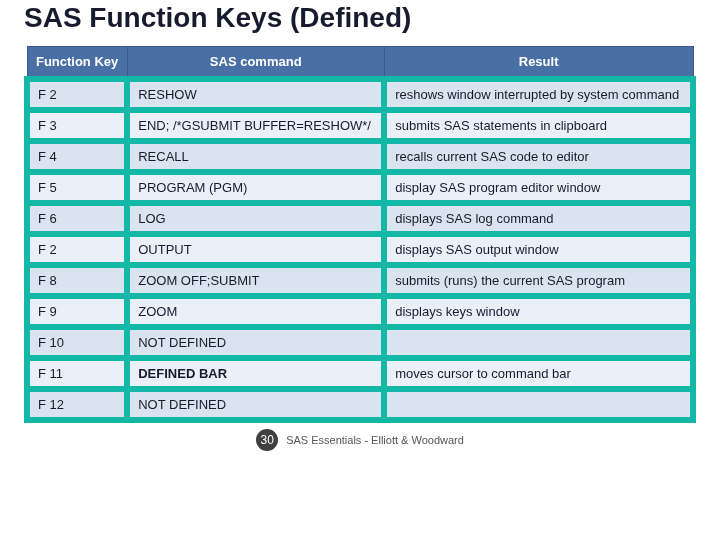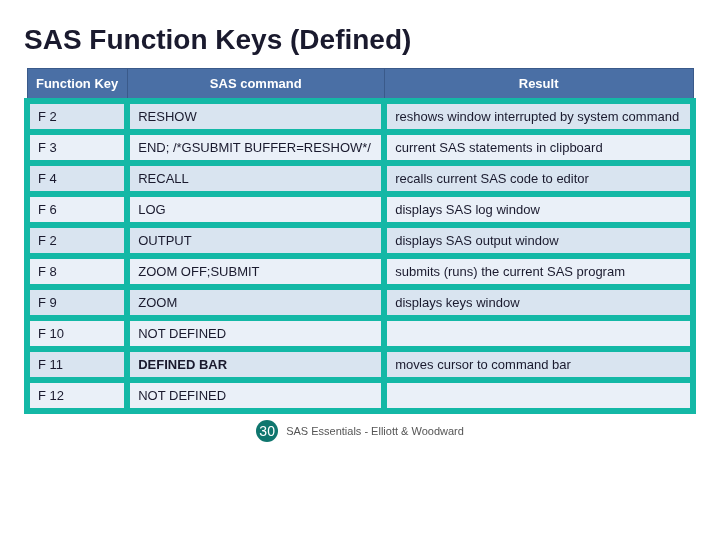--- a/index.html
+++ b/index.html
@@ -7,21 +7,21 @@
       font-family: Arial, sans-serif;
       background: #fff;
       width: 720px;
       height: 540px;
       overflow: hidden;
     }
     .page {
       width: 720px;
       height: 540px;
       background: #fff;
-      padding: 24px 24px 10px 24px;
+      padding: 2px 24px 10px 24px;
     }
     .title {
       font-size: 28px;
       font-weight: bold;
       color: #1a1a2e;
       margin-bottom: 12px;
     }
     table {
       width: 100%;
       border-collapse: collapse;
@@ -51,29 +51,29 @@
     }
     .footer {
       display: flex;
       justify-content: center;
       align-items: center;
       margin-top: 6px;
       font-size: 11px;
       color: #555;
     }
     .page-num {
-      background: #0f766e;
+      background: #404040;
       color: #fff;
       border-radius: 50%;
       width: 22px;
       height: 22px;
       display: inline-flex;
       align-items: center;
       justify-content: center;
-      font-size: 14px;
+      font-size: 12px;
       margin-right: 8px;
     }
   </style>
 </head>
 <body>
 
 <div class="page">
   <div class="title">SAS Function Keys (Defined)</div>
   <table>
     <thead>
@@ -85,31 +85,36 @@
     </thead>
     <tbody id="table-body">
     <tr>
           <td>F 2</td>
           <td>RESHOW</td>
           <td>reshows window interrupted by system command</td>
         </tr>
         <tr>
           <td>F 3</td>
           <td>END; /*GSUBMIT BUFFER=RESHOW*/</td>
-          <td>current SAS statements in clipboard</td>
+          <td>submits SAS statements in clipboard</td>
         </tr>
         <tr>
           <td>F 4</td>
           <td>RECALL</td>
           <td>recalls current SAS code to editor</td>
         </tr>
         <tr>
+          <td>F 5</td>
+          <td>PROGRAM (PGM)</td>
+          <td>display SAS program editor window</td>
+        </tr>
+        <tr>
           <td>F 6</td>
           <td>LOG</td>
-          <td>displays SAS log window</td>
+          <td>displays SAS log command</td>
         </tr>
         <tr>
           <td>F 2</td>
           <td>OUTPUT</td>
           <td>displays SAS output window</td>
         </tr>
         <tr>
           <td>F 8</td>
           <td>ZOOM OFF;SUBMIT</td>
           <td>submits (runs) the current SAS program</td>

